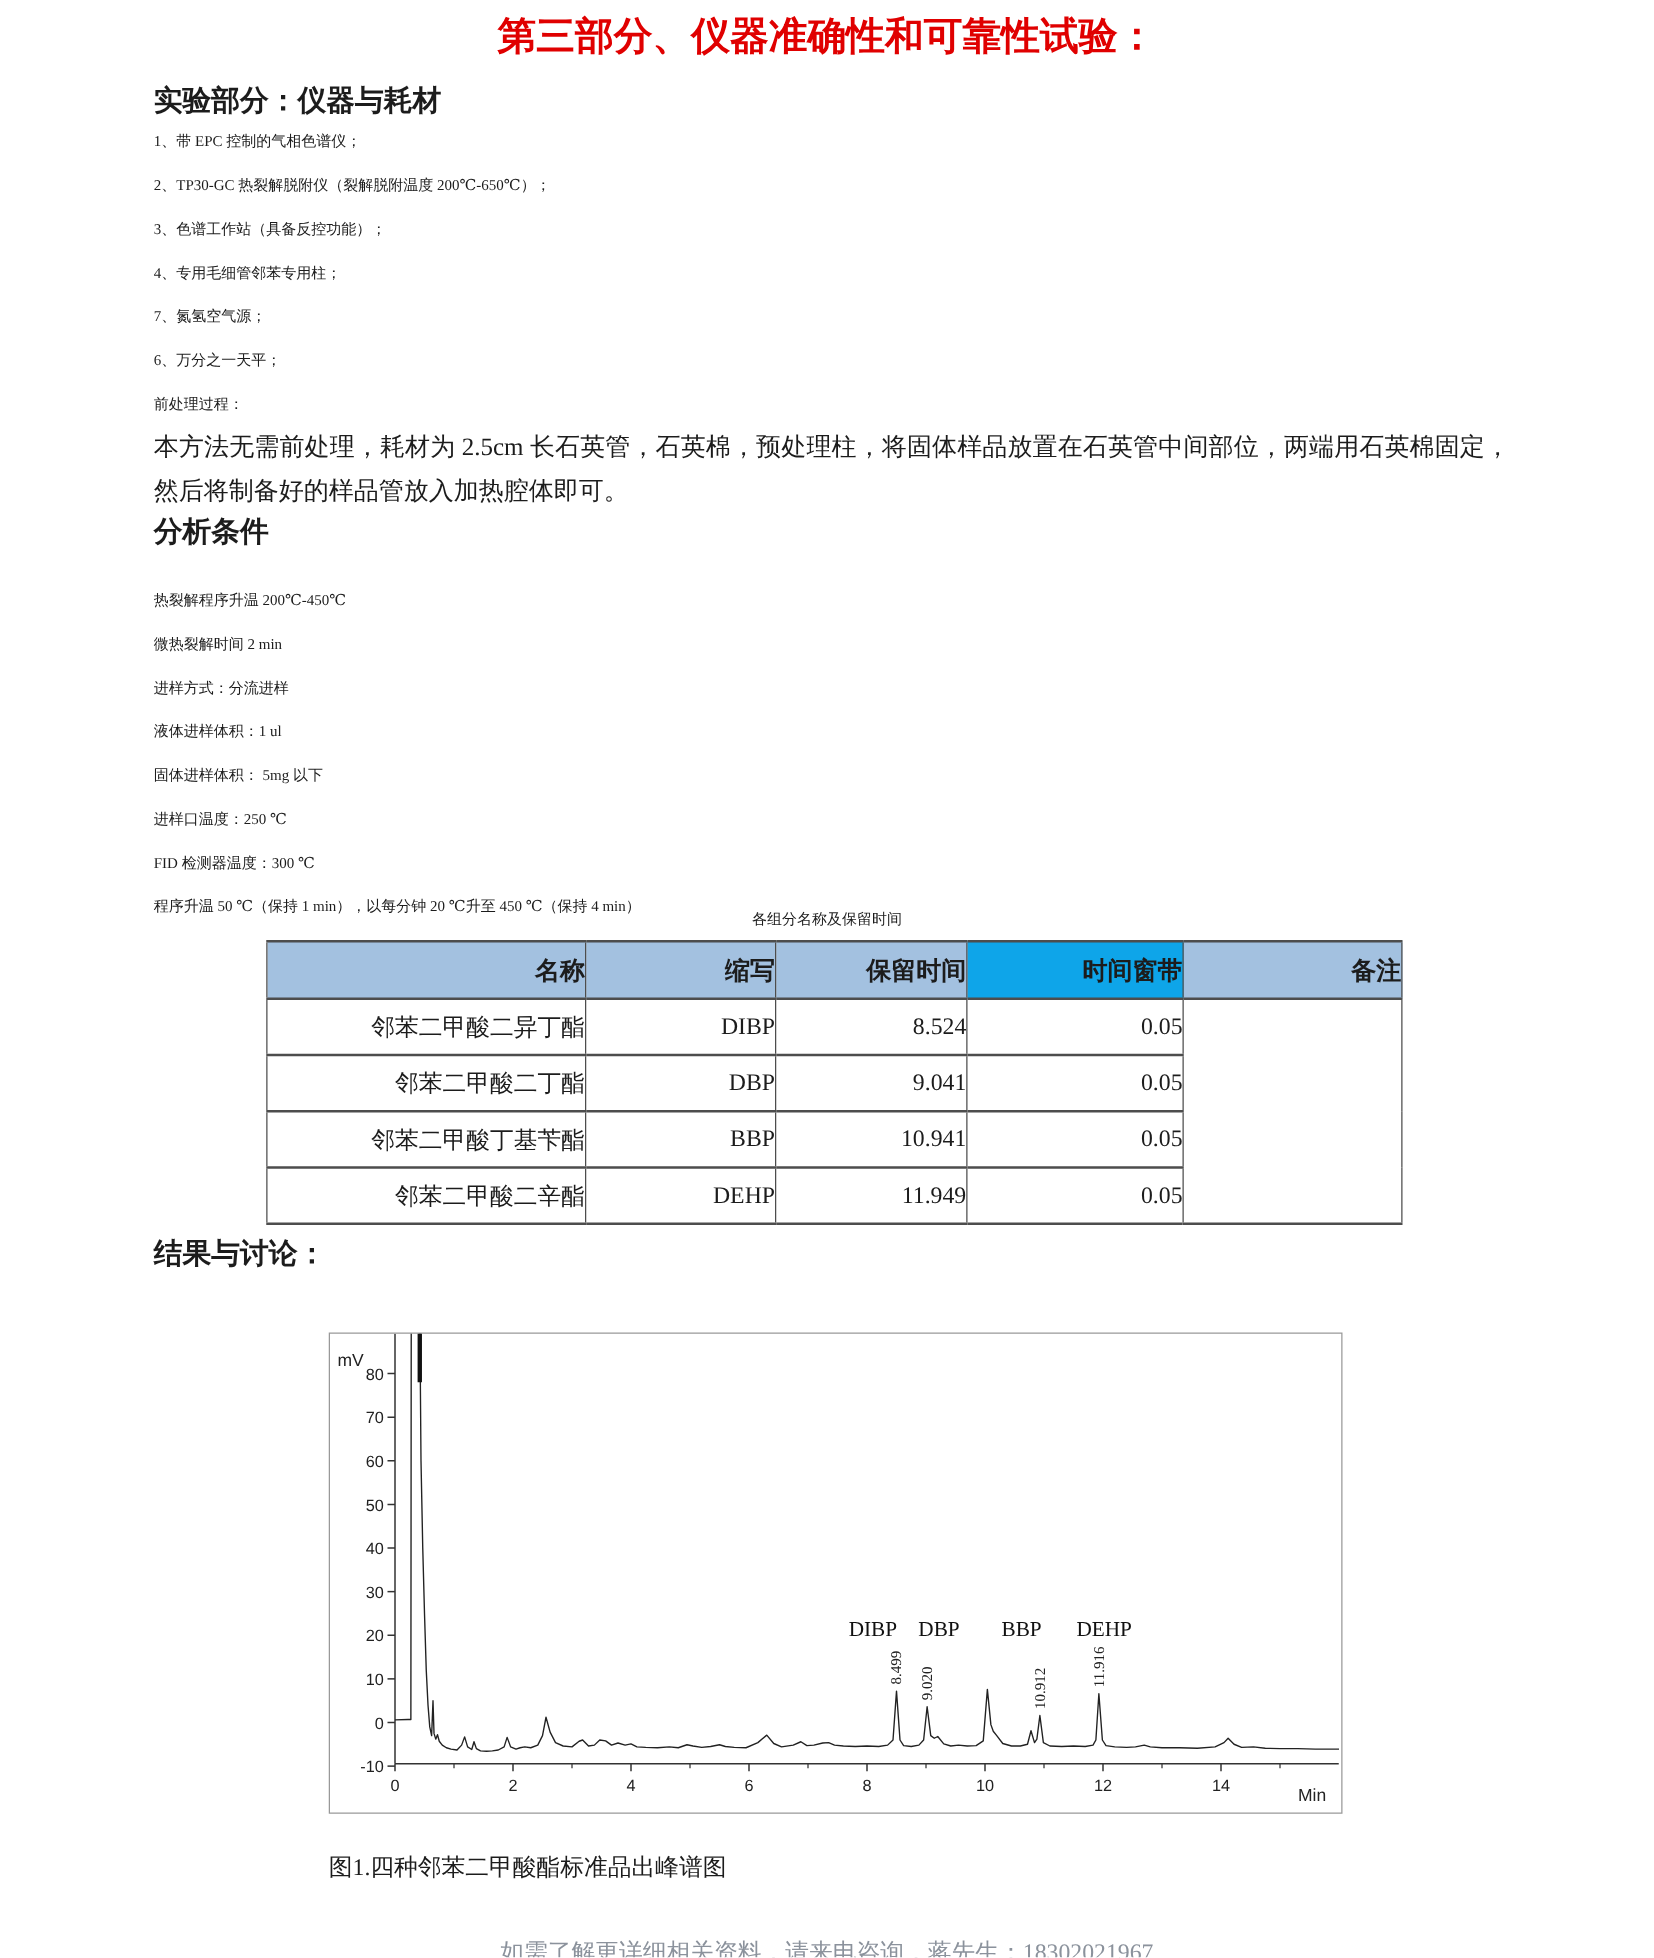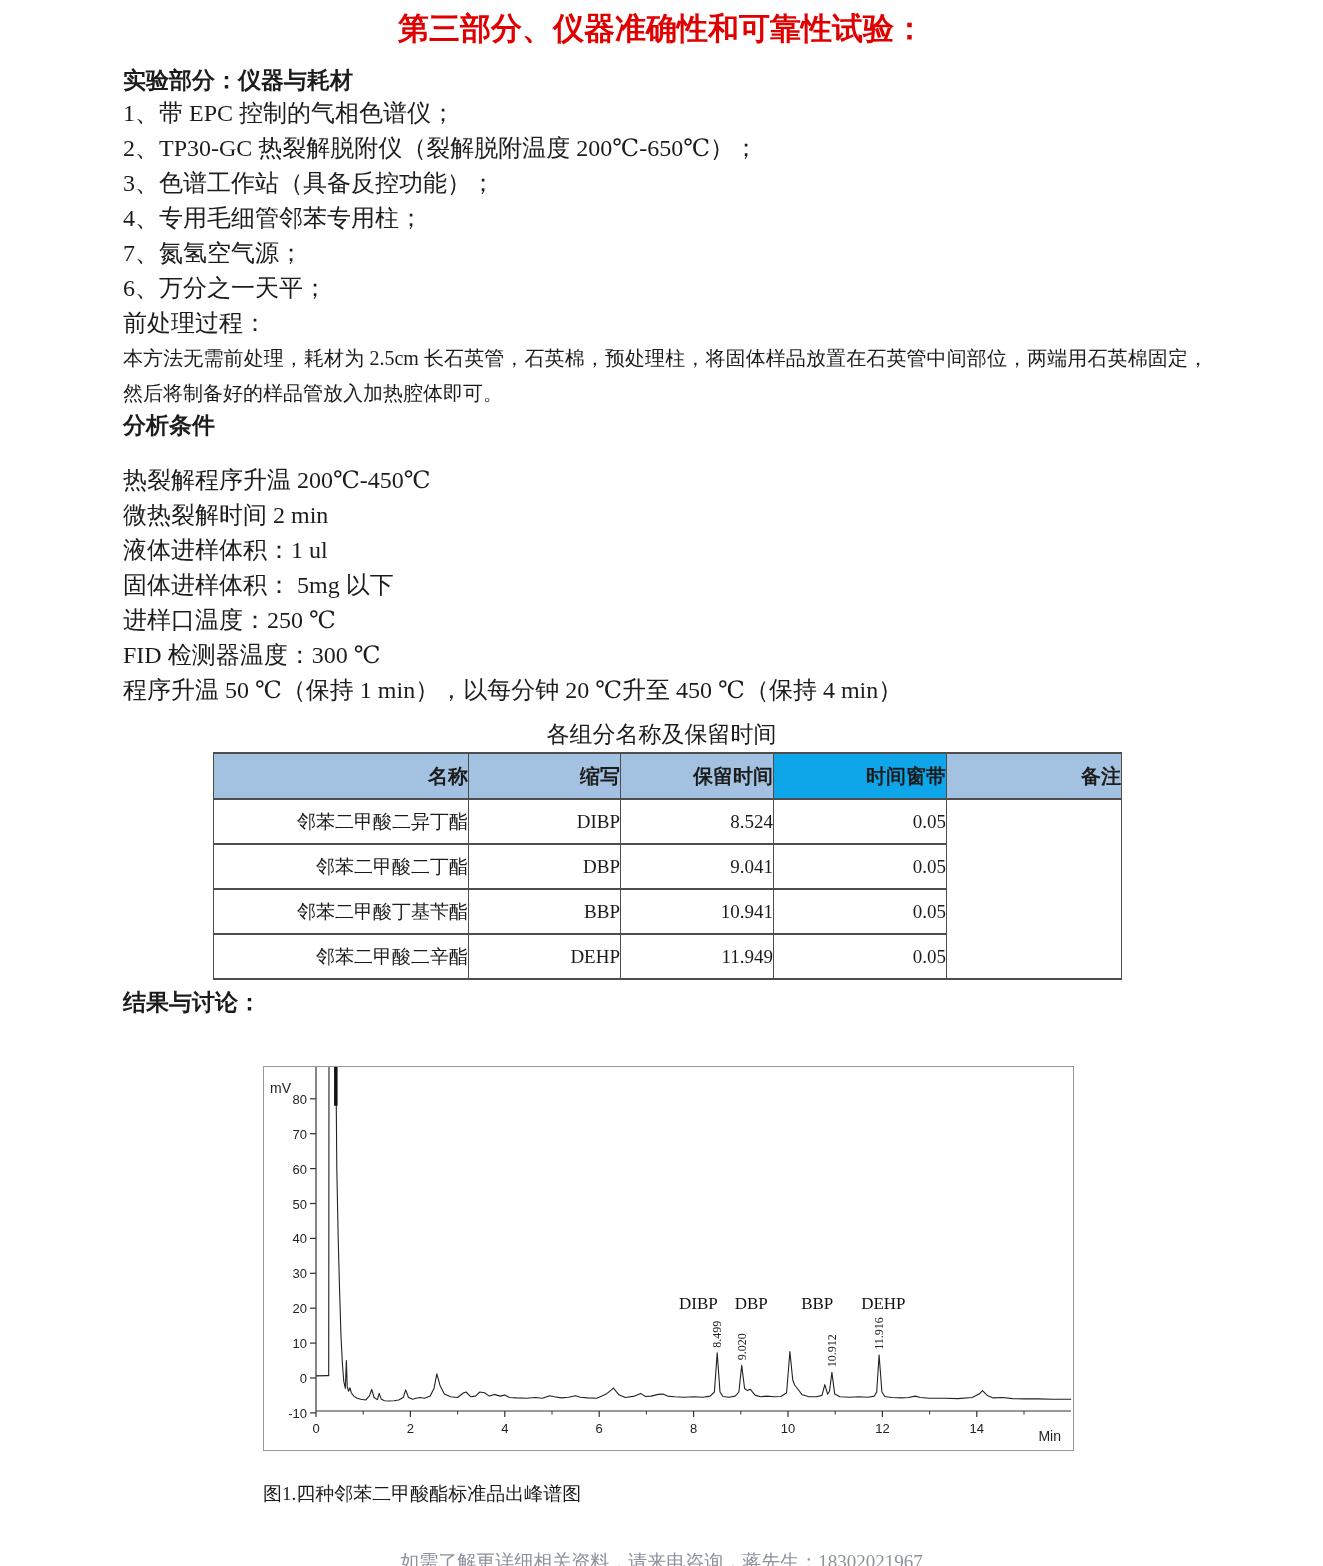--- a/index.html
+++ b/index.html
@@ -16,24 +16,24 @@
     left:0;top:10px;width:1323px;
     text-align:center;
     font-family:"Liberation Sans","DejaVu Sans",sans-serif;
     font-weight:bold;font-size:31px;line-height:38px;
   }
   .h-bold{
     left:123px;
     font-family:"Liberation Sans","DejaVu Sans",sans-serif;
     font-weight:bold;font-size:23px;line-height:28px;
   }
-  .bodyblock{left:123px;width:1090px;font-size:24px;line-height:35px;}
+  .bodyblock{left:123px;width:1090px;font-size:12px;line-height:35px;}
   .bodyblock .line{height:35px;white-space:nowrap;}
   .para{left:123px;width:1085px;font-size:20px;line-height:35px;text-align:justify;}
-  .tbl-title{left:0;width:1323px;text-align:center;font-size:23px;line-height:26px;}
+  .tbl-title{left:0;width:1323px;text-align:center;font-size:12px;line-height:26px;}
   table.comp{border-collapse:collapse;table-layout:fixed;}
   table.comp th,table.comp td{
     border-left:1px solid #4d4d4d;border-right:1px solid #4d4d4d;
     border-top:2px solid #4d4d4d;border-bottom:2px solid #4d4d4d;
     text-align:right;vertical-align:middle;padding:0;
   }
   table.comp th{height:44px;font-size:20px;font-weight:bold;}
   table.comp td{height:43px;font-size:19px;}
   .chart-frame{
     left:263px;top:1066px;width:809px;height:383px;
@@ -65,20 +65,21 @@
       <div class="line">前处理过程：</div>
     </div>
 
   <div class="abs para" style="top:341px;">本方法无需前处理，耗材为 2.5cm 长石英管，石英棉，预处理柱，将固体样品放置在石英管中间部位，两端用石英棉固定，然后将制备好的样品管放入加热腔体即可。</div>
 
   <div class="abs h-bold" style="top:412px;font-family:Liberation Serif, serif;">分析条件</div>
 
   <div class="abs bodyblock" style="top:447px;margin-top:16px;">
       <div class="line">热裂解程序升温 200℃-450℃</div>
       <div class="line">微热裂解时间 2 min</div>
+      <div class="line">进样方式：分流进样</div>
       <div class="line">液体进样体积：1 ul</div>
       <div class="line">固体进样体积： 5mg 以下</div>
       <div class="line">进样口温度：250 ℃</div>
       <div class="line">FID 检测器温度：300 ℃</div>
       <div class="line">程序升温 50 ℃（保持 1 min），以每分钟 20 ℃升至 450 ℃（保持 4 min）</div>
     </div>
 
   <div class="abs tbl-title" style="top:722px;">各组分名称及保留时间</div>
 
   <div class="abs" style="left:213px;top:752px;">

